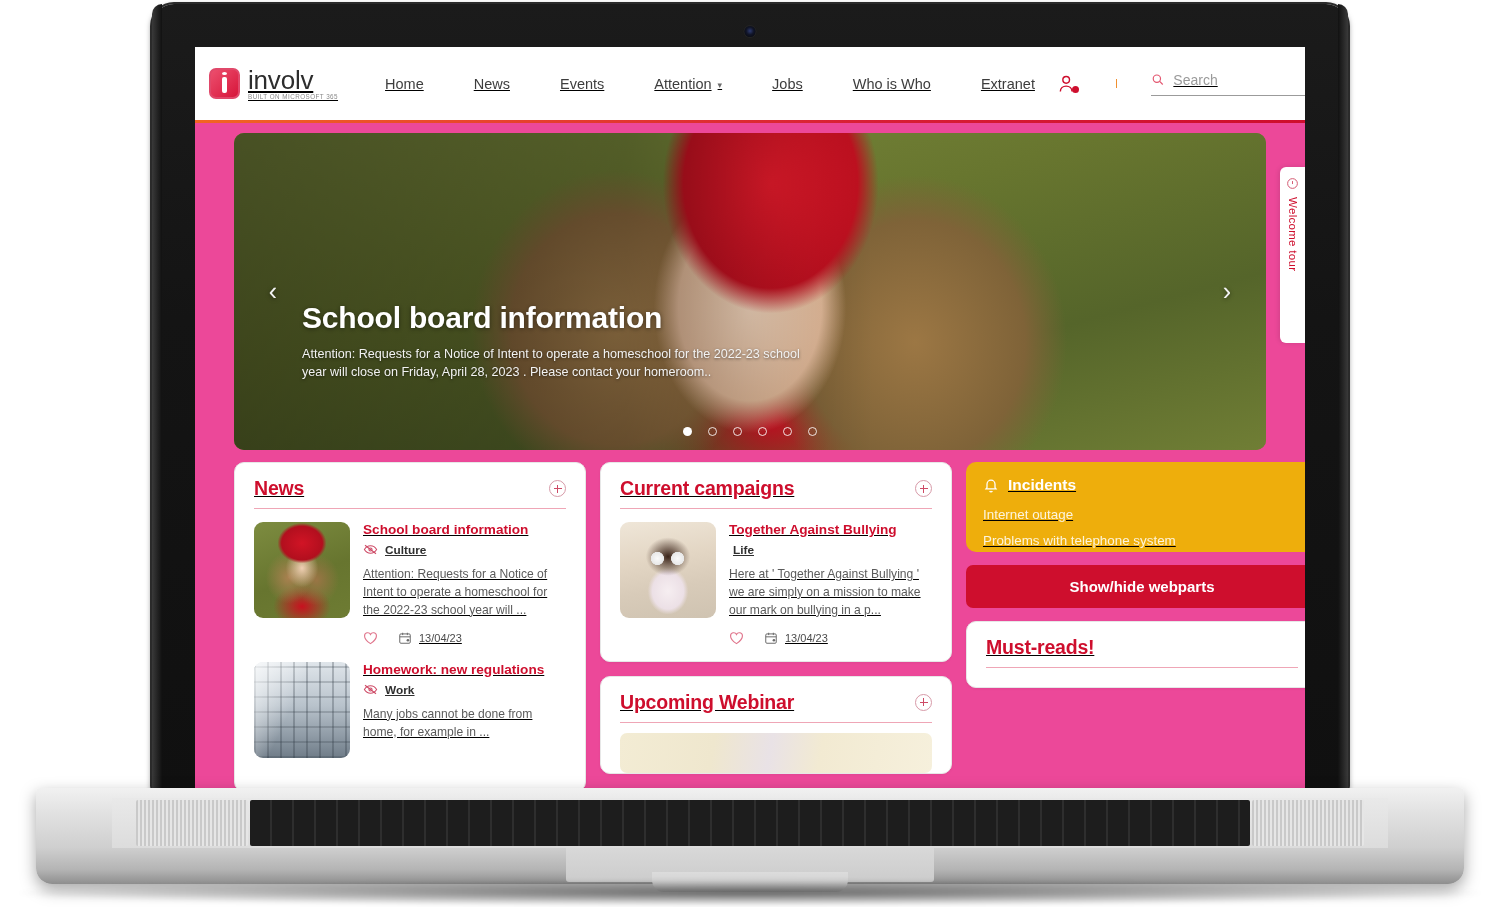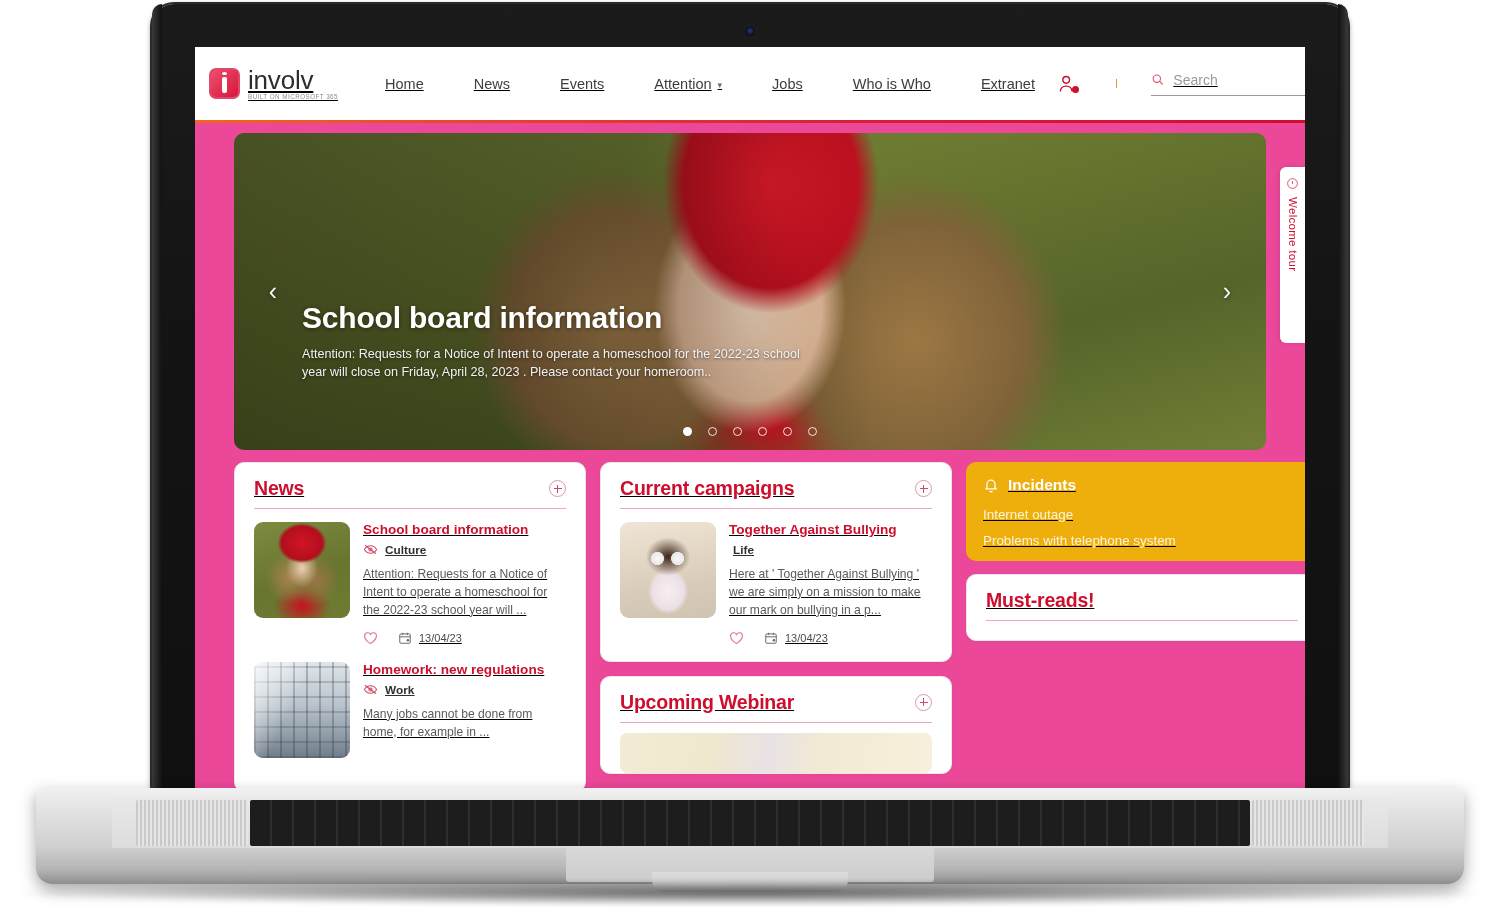--- a/index.html
+++ b/index.html
@@ -300,21 +300,21 @@
   }
   .art-tag.plain { margin-left:4px; }
   .art-text { font-size:12.1px; line-height:1.48; color:#5b5b5b; }
   .art-meta { display:flex; align-items:center; gap:20px; margin-top:11px; }
   .heart { width:15px; height:14px; cursor:pointer; }
   .meta-date { display:flex; align-items:center; gap:7px; font-size:11px; color:#4a4a4a; }
   .cal-icon { width:14px; height:14px; flex:none; }
 
   
   .incidents {
-    background:#eeae0c; border-radius:10px; padding: 14px 17px 13px 17px;
+    background:#eeae0c; border-radius:10px; padding: 14px 17px 4px 17px;
     margin-bottom: 13px;
   }
   .inc-head { display:flex; align-items:center; gap:9px; margin-bottom: 13px; }
   .inc-title { font-size:15.5px; font-weight:700; color:#fff; }
   .inc-item { font-size:13.4px; color:#fdf4dd; margin-bottom: 11px; cursor:pointer; }
   .inc-item:last-child { margin-bottom:0; }
 
   .webparts-btn {
     width:100%; background:#ce0e2d; color:#fff; border:none;
     border-radius: 7px; padding: 13px 0; font-size:15px; font-weight:700;
@@ -538,20 +538,21 @@
             <svg width="16" height="17" viewBox="0 0 24 24" fill="none" stroke="#ffffff" stroke-width="1.9">
               <path d="M18 15V10a6 6 0 1 0-12 0v5l-1.6 2.2h15.2L18 15z"></path>
               <path d="M10 20.2a2.2 2.2 0 0 0 4 0"></path>
             </svg>
             <span class="inc-title">Incidents</span>
           </div>
           <div class="inc-item">Internet outage</div>
           <div class="inc-item">Problems with telephone system</div>
         </div>
 
+        <button class="webparts-btn">Show/hide webparts</button>
 
         <div class="card" style="padding-bottom:6px;">
           <div class="card-head">
             <span class="card-title">Must-reads!</span>
           </div>
         </div>
 
       </div>
     </div>
 

